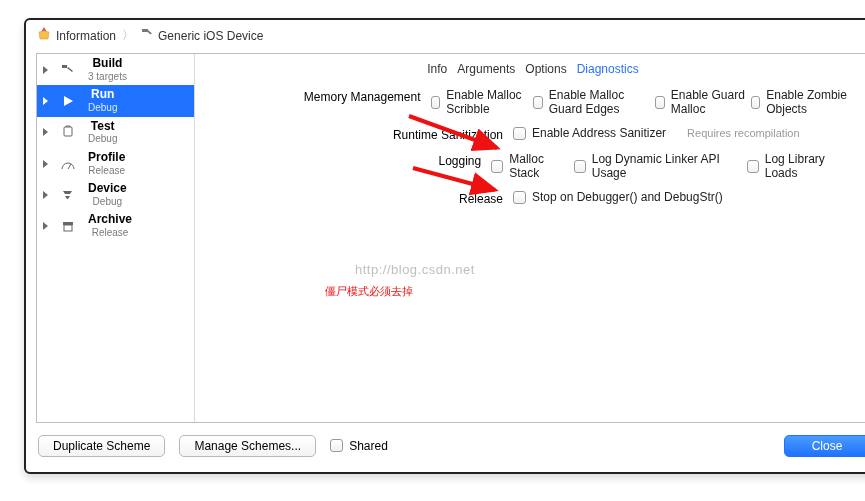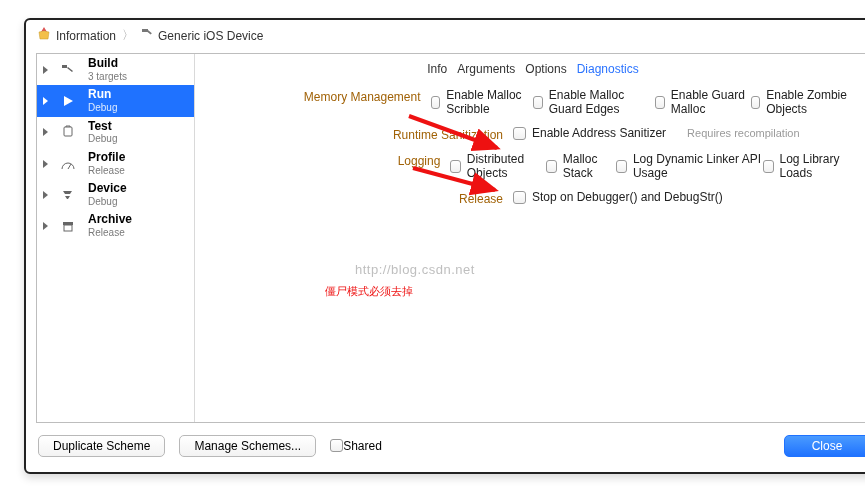--- a/index.html
+++ b/index.html
@@ -48,20 +48,21 @@
     border-right: 1px solid #d9d9d9;
     background: #fff;
     overflow: hidden;
   }
   .side-item {
     display: flex;
     align-items: center;
     gap: 11px;
     padding: 3px 8px 3px 6px;
     cursor: default;
+    text-align: center;
   }
   .side-item.selected { background: #1f72ff; color: #fff; }
   .side-item .tri {
     width: 0; height: 0;
     border-top: 4px solid transparent;
     border-bottom: 4px solid transparent;
     border-left: 5px solid #6b6b6b;
   }
   .side-item.selected .tri { border-left-color: #fff; }
   .side-item .icon { width: 18px; height: 16px; display:flex; align-items:center; justify-content:center; flex-shrink:0; }
@@ -92,21 +93,21 @@
   .row {
     display: flex;
     align-items: flex-start;
     margin-bottom: 2px;
   }
   .label-col {
     width: 300px;
     text-align: right;
     padding-right: 10px;
     padding-top: 2px;
-    color: #a16207;
+    color: #000000;
   }
   .opts { display: flex; flex-direction: row; gap: 2px; }
   .opt {
     display: flex;
     align-items: center;
     gap: 6px;
     font-size: 12px;
     color: #222;
   }
   .opt input[type=checkbox] {
@@ -153,21 +154,21 @@
     cursor: default;
     min-width: 120px;
     text-align: center;
   }
   .btn.primary {
     background: linear-gradient(#4a9bff,#1f72ff);
     border-color: #1f72ff;
     color: #fff;
   }
   .footer .spacer { flex: 1; }
-  .shared { display:flex; align-items:flex-start; font-size:12px; }
+  .shared { display:flex; align-items:flex-start; gap:6px; font-size:12px; }
   .shared input[type=checkbox]{
     width:13px; height:13px; appearance:none;
     border:1px solid #9a9a9a; border-radius:3px;
     background:linear-gradient(#fff,#f1f1f1);
   }
 </style>
 </head>
 <body>
 
 <div class="window">
@@ -318,24 +319,20 @@
           </div>
         </div>
 
         <div class="group-gap"></div>
 
         <div class="row">
           <div class="label-col">Logging</div>
           <div class="opts">
             <label class="opt">
                 <input type="checkbox" style="">
-                <span>Distributed Objects</span>
-              </label>
-            <label class="opt">
-                <input type="checkbox" style="">
                 <span>Malloc Stack</span>
               </label>
             <label class="opt">
                 <input type="checkbox" style="">
                 <span>Log Dynamic Linker API Usage</span>
               </label>
             <label class="opt">
                 <input type="checkbox" style="">
                 <span>Log Library Loads</span>
               </label>

